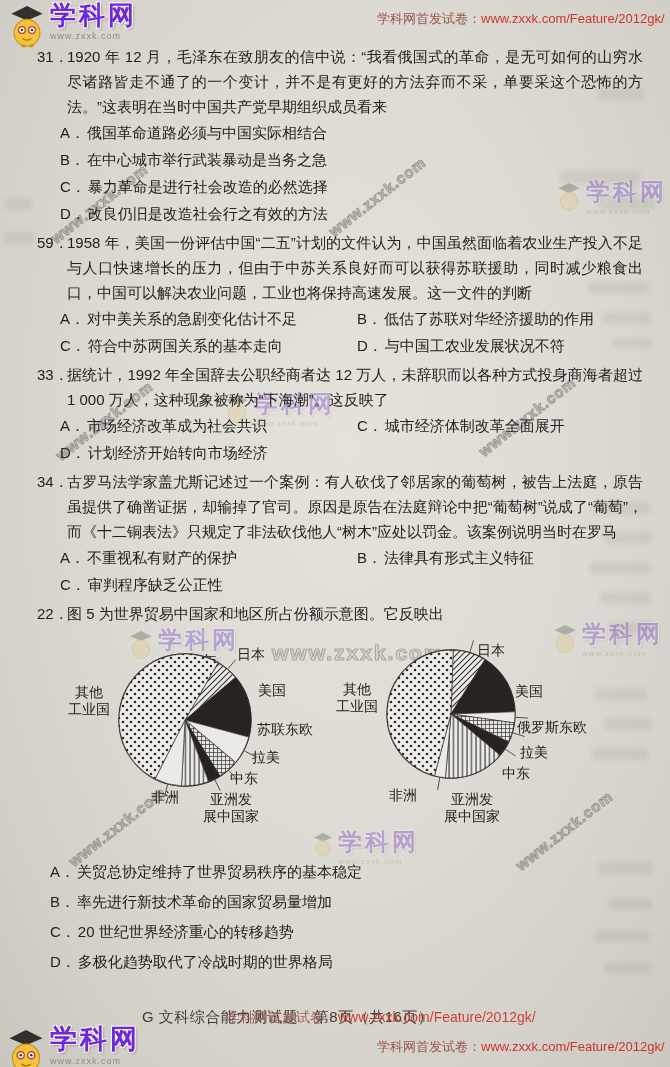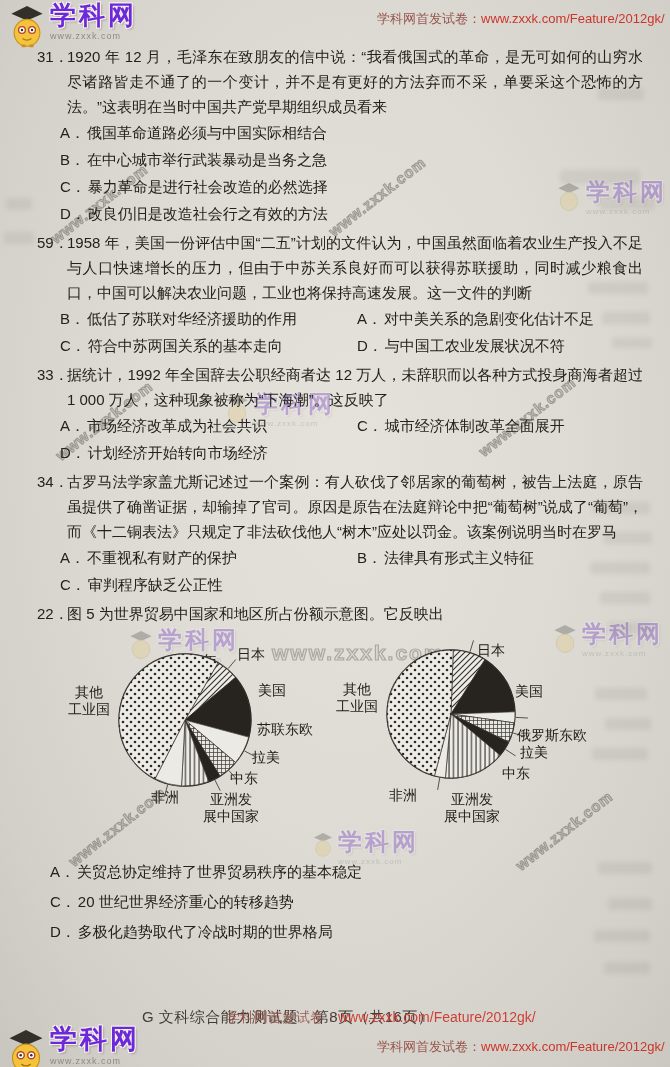--- a/index.html
+++ b/index.html
@@ -221,22 +221,22 @@
         <div class="opt"><span class="ol">D．</span><span>改良仍旧是改造社会行之有效的方法</span></div>
       </div>
     </div>
   </div>
 
   <div class="q">
     <span class="qnum">59．</span>
     <div class="qbody">
       <div class="stem">1958 年，美国一份评估中国“二五”计划的文件认为，中国虽然面临着农业生产投入不足与人口快速增长的压力，但由于中苏关系良好而可以获得苏联援助，同时减少粮食出口，中国可以解决农业问题，工业也将保持高速发展。这一文件的判断</div>
       <div class="opts2">
+        <div class="opt"><span class="ol">A．</span><span>对中美关系的急剧变化估计不足</span></div>
         <div class="opt"><span class="ol">B．</span><span>低估了苏联对华经济援助的作用</span></div>
-        <div class="opt"><span class="ol">A．</span><span>对中美关系的急剧变化估计不足</span></div>
         <div class="opt"><span class="ol">C．</span><span>符合中苏两国关系的基本走向</span></div>
         <div class="opt"><span class="ol">D．</span><span>与中国工农业发展状况不符</span></div>
       </div>
     </div>
   </div>
 
   <div class="q">
     <span class="qnum">33．</span>
     <div class="qbody">
       <div class="stem">据统计，1992 年全国辞去公职经商者达 12 万人，未辞职而以各种方式投身商海者超过 1 000 万人，这种现象被称为“下海潮”。这反映了</div>
@@ -308,33 +308,34 @@
         <line x1="128.1598091375973" y1="85.00416080697788" x2="139.63546620915372" y2="88.51262126365071" stroke="#45423c" stroke-width="0.9"></line>
         <path d="M66,66 L123.52281896314668,94.05575339450095 A64,64 0 0 1 115.02684435961459,107.13840701993851 Z" fill="#272420" stroke="#33312c" stroke-width="0.7"></path>
         <line x1="120.51358691645255" y1="101.40153727597675" x2="130.57763373179765" y2="107.9372056961571" stroke="#45423c" stroke-width="0.9"></line>
         <path d="M66,66 L115.02684435961459,107.13840701993851 A64,64 0 0 1 60.42203246414989,129.7564606778717 Z" fill="url(#pat-vert)" stroke="#33312c" stroke-width="0.7"></path>
         <path d="M66,66 L60.42203246414989,129.7564606778717 A64,64 0 0 1 49.4355811134387,127.81925288250038 Z" fill="#eceae4" stroke="#33312c" stroke-width="0.7"></path>
         <line x1="54.71286845164952" y1="130.01250394579353" x2="52.62909031964635" y2="141.83019698194002" stroke="#45423c" stroke-width="0.9"></line>
         <path d="M66,66 L49.4355811134387,127.81925288250038 A64,64 0 0 1 68.23356778896002,2.0389870707778712 Z" fill="url(#pat-dots)" stroke="#33312c" stroke-width="0.7"></path>
       </svg>
     <div class="plabel" style="left:440px;top:13px;">日本</div>
     <div class="plabel" style="left:478px;top:54px;">美国</div>
-    <div class="plabel" style="left:480px;top:98px;">俄罗斯东欧</div>
+    <div class="plabel" style="left:480px;top:90px;">俄罗斯东欧</div>
     <div class="plabel" style="left:483px;top:115px;">拉美</div>
     <div class="plabel" style="left:465px;top:136px;">中东</div>
     <div class="plabel c" style="left:399px;top:162px;width:72px;">亚洲发
 展中国家</div>
     <div class="plabel" style="left:352px;top:158px;">非洲</div>
     <div class="plabel c" style="left:294px;top:52px;width:52px;">其他
 工业国</div>
 
   </div>
 
   <div class="opts-wide">
     <div class="opt"><span class="ol">A．</span><span>关贸总协定维持了世界贸易秩序的基本稳定</span></div>
+    <div class="opt"><span class="ol">B．</span><span>率先进行新技术革命的国家贸易量增加</span></div>
     <div class="opt"><span class="ol">C．</span><span>20 世纪世界经济重心的转移趋势</span></div>
     <div class="opt"><span class="ol">D．</span><span>多极化趋势取代了冷战时期的世界格局</span></div>
   </div>
 
 </div>
 
 <div class="footer-black">G 文科综合能力测试题　第8页（共16页）</div>
 <div class="footer-red">
   <span class="bpre">学科网首发试卷：</span><span class="burl">www.zxxk.com/Feature/2012gk/</span>
 </div>

